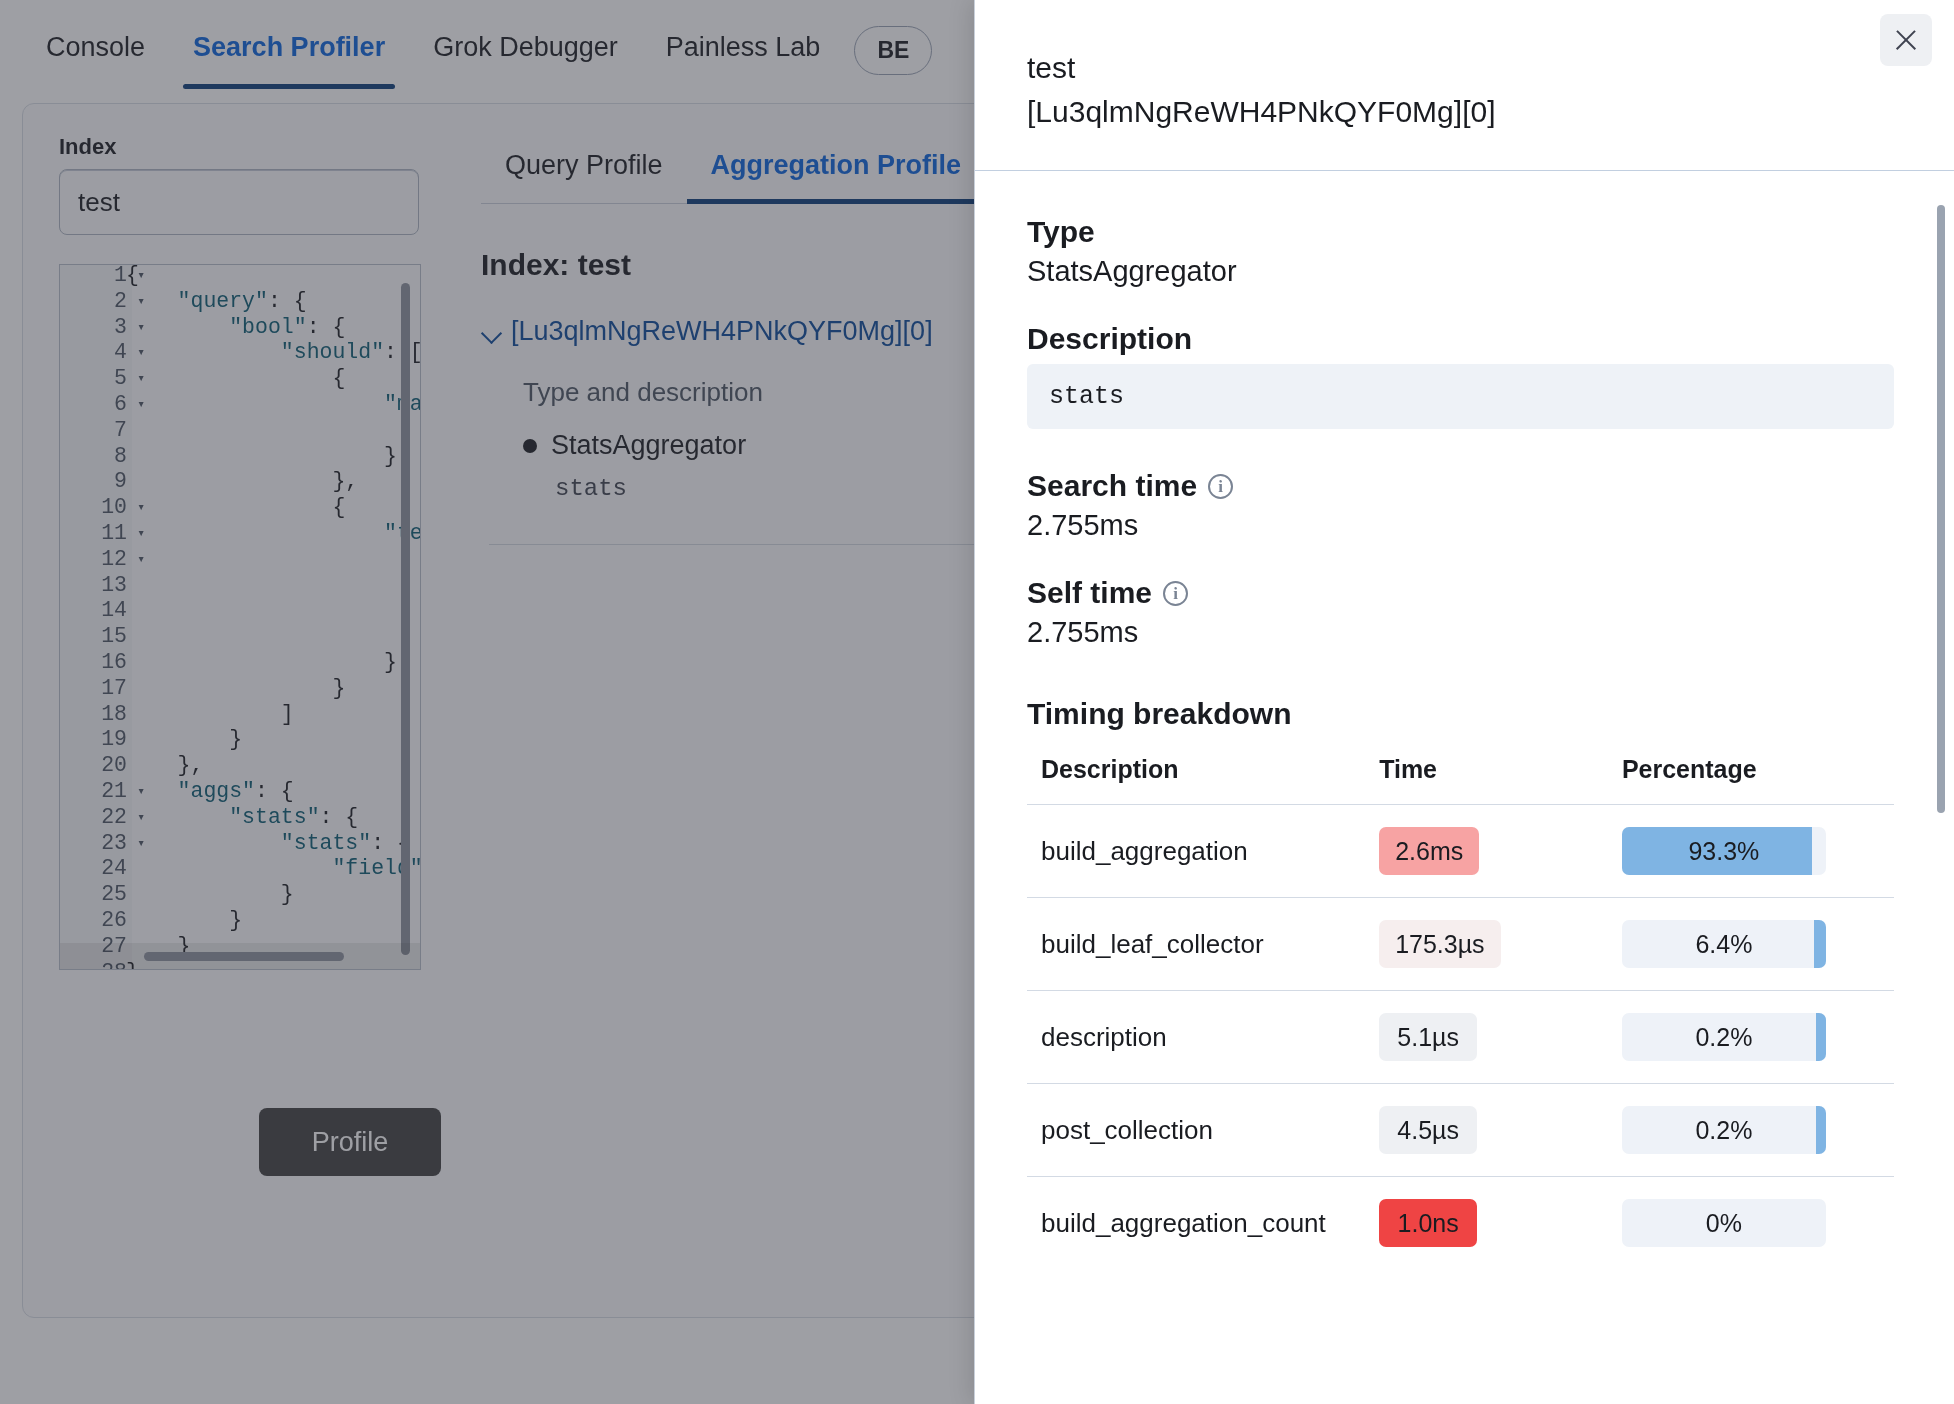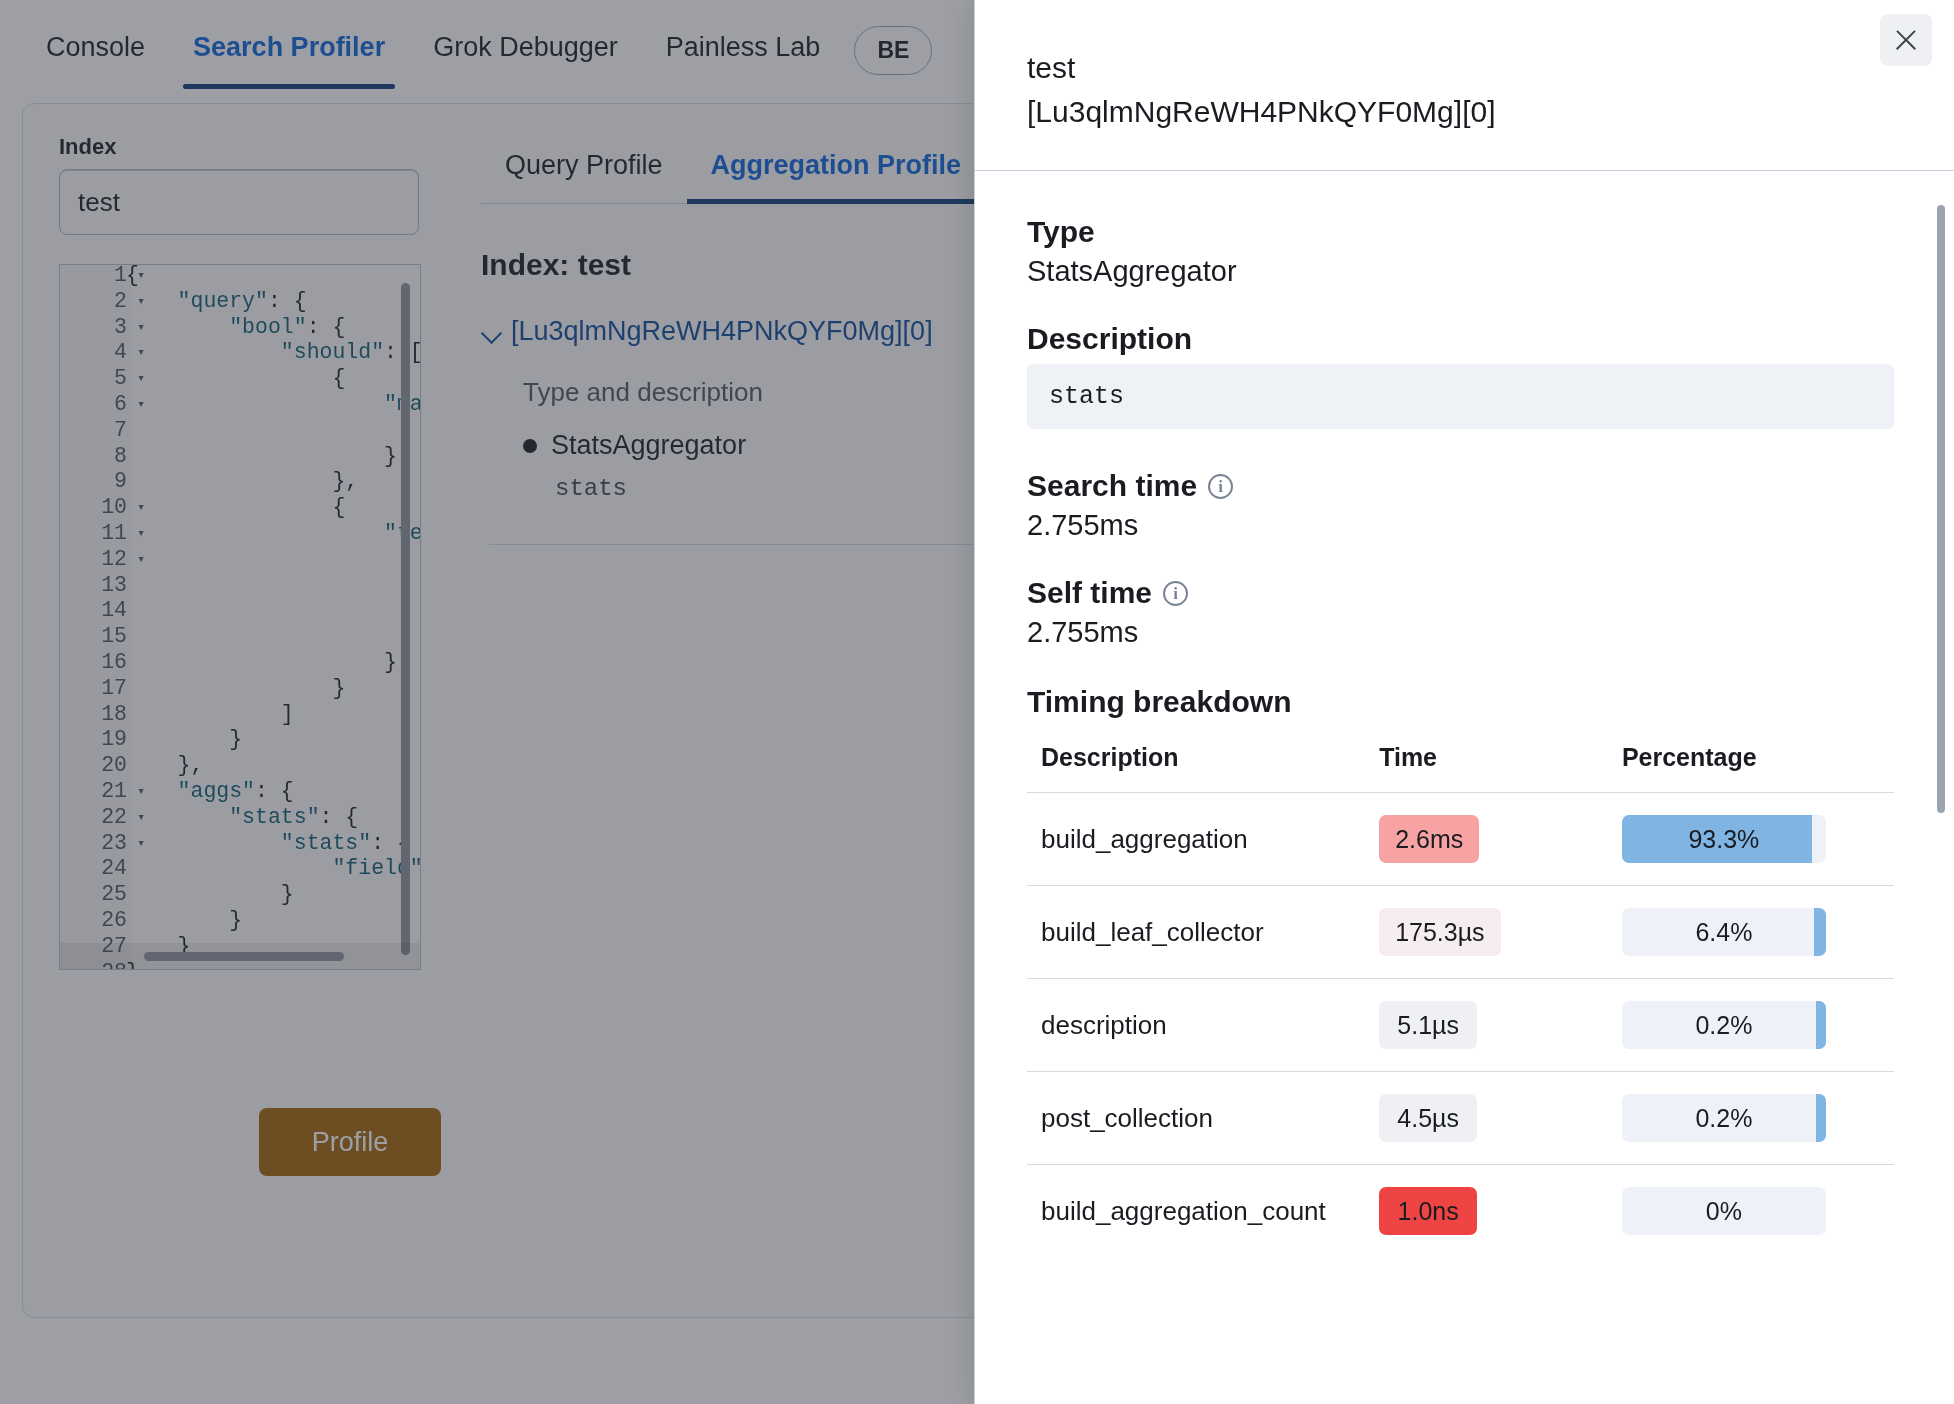--- a/index.html
+++ b/index.html
@@ -133,21 +133,21 @@
     background: #8d939e; border-radius: 5px;
   }
   .cur-row {
     position: absolute; left: 0; right: 0; bottom: 0;
     height: 26px; background: rgba(0,0,0,0.08);
   }
 
   .profile-btn {
     position: absolute; left: 236px; top: 1004px;
     width: 182px; height: 68px;
-    background: #a16207; color: #ffffff;
+    background: #404040; color: #ffffff;
     border: none; border-radius: 8px;
     font-size: 27px; font-family: "Liberation Sans", sans-serif;
     cursor: pointer;
   }
 
   
   .mid-pane {
     position: absolute; left: 458px; top: 30px; right: 12px; bottom: 12px;
   }
   .subtabs {
@@ -273,21 +273,21 @@
   .info-i {
     width: 25px; height: 25px; border-radius: 50%;
     border: 2px solid #7a8494;
     display: inline-flex; align-items: center; justify-content: center;
     font-size: 17px; font-weight: 700; color: #7a8494;
     font-family: "Liberation Serif", serif;
     line-height: 1;
   }
 
   
-  .tb-title { font-size: 30px; font-weight: 700; color: #1a1c21; margin-top: 36px; }
+  .tb-title { font-size: 30px; font-weight: 700; color: #1a1c21; margin-top: 48px; }
   table.tb { width: 100%; border-collapse: collapse; margin-top: 24px; }
   table.tb th {
     text-align: left; font-size: 25px; font-weight: 700; color: #1a1c21;
     padding: 0 0 20px 14px;
     border-bottom: 1.5px solid #d3dae4;
   }
   table.tb td {
     padding: 22px 0 22px 14px;
     border-bottom: 1.5px solid #d3dae4;
     vertical-align: middle;

